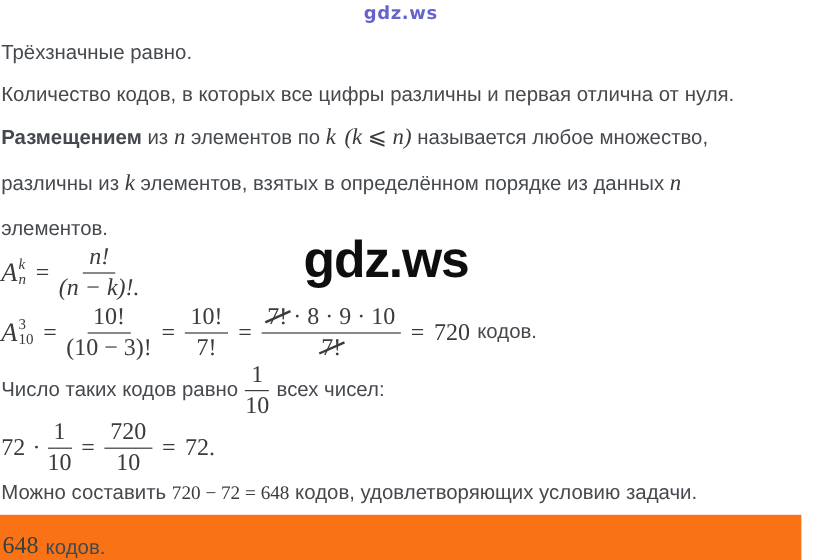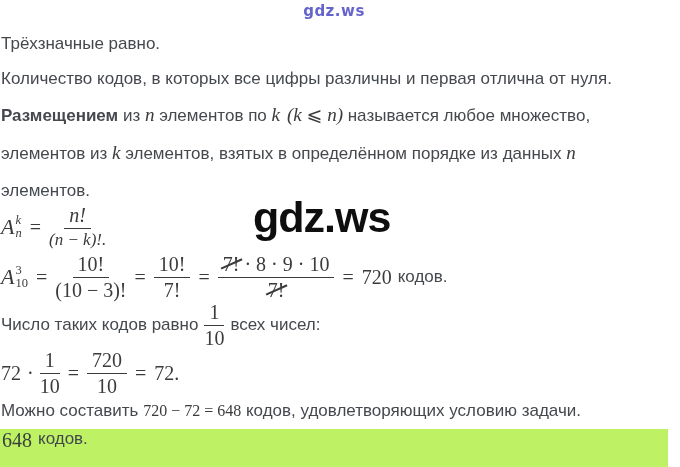--- a/index.html
+++ b/index.html
@@ -47,53 +47,53 @@
   .cancel{position:relative;display:inline-block;}
   .cancel::after{
     content:"";position:absolute;left:-3px;right:-3px;top:46%;height:1.6px;
     background:#3b3b3b;transform:rotate(-24deg);
   }
   .sans-tok{font-family:"Liberation Sans",sans-serif;color:#45494e;font-size:17px;}
   .concl{font-size:17px;}
   .concl-math{font-family:"Liberation Serif","DejaVu Serif",serif;font-size:16px;color:#3b3b3b;}
   
   .answer-bar{
-    position:absolute;left:0;right:0;top:429px;bottom:0;background:#bef264;
-    display:flex;align-items:flex-start;padding-left:2px;
+    position:absolute;left:0;right:0;top:429px;bottom:0;background:#f97316;
+    display:flex;align-items:flex-end;padding-left:2px;
   }
   .ans-num{font-family:"Liberation Serif","DejaVu Serif",serif;font-size:20px;color:#38413c;margin-right:6px;}
   .ans-unit{font-size:17px;color:#42494e;}
 </style>
 </head>
 <body>
 
 <div class="page">
 
   <div class="wm-top">gdz.ws</div>
   <div class="wm-center">gdz.ws</div>
 
   <div class="line t-title">Трёхзначные равно.</div>
   <div class="line t-sub">Количество кодов, в которых все цифры различны и первая отлична от нуля.</div>
 
   <div class="line d1"><span class="bold">Размещением</span><span> из </span><span class="mvar">n</span><span> элементов по </span><span class="mvar">k</span><span class="mvar" style="margin-left:7px;">(k ⩽ n)</span><span> называется любое множество,</span></div>
 
-  <div class="line d2"><span>элементов из </span><span class="mvar">k</span><span> элементов, взятых в определённом порядке из данных </span><span class="mvar">n</span></div>
+  <div class="line d2"><span>различны из </span><span class="mvar">k</span><span> элементов, взятых в определённом порядке из данных </span><span class="mvar">n</span></div>
 
   <div class="line d3"><span>элементов.</span></div>
 
   <div class="math-line f-general">
     <span class="bigA">A</span>
       <span class="supsub">
         <span>k</span>
         <span>n</span>
       </span>
     <span class="eq">=</span>
     <span class="frac">
       <span class="fnum mvar" style="font-size:20px;">n!</span>
-      <span class="fden mvar" style="font-size:17px;">(n − k)!.</span>
+      <span class="fden mvar" style="font-size:20px;">(n − k)!.</span>
     </span>
   </div>
 
   <div class="math-line f-calc">
     <span class="bigA">A</span>
       <span class="supsub">
         <span style="font-style:normal;">3</span>
         <span style="font-style:normal;">10</span>
       </span>
     <span class="eq">=</span>

